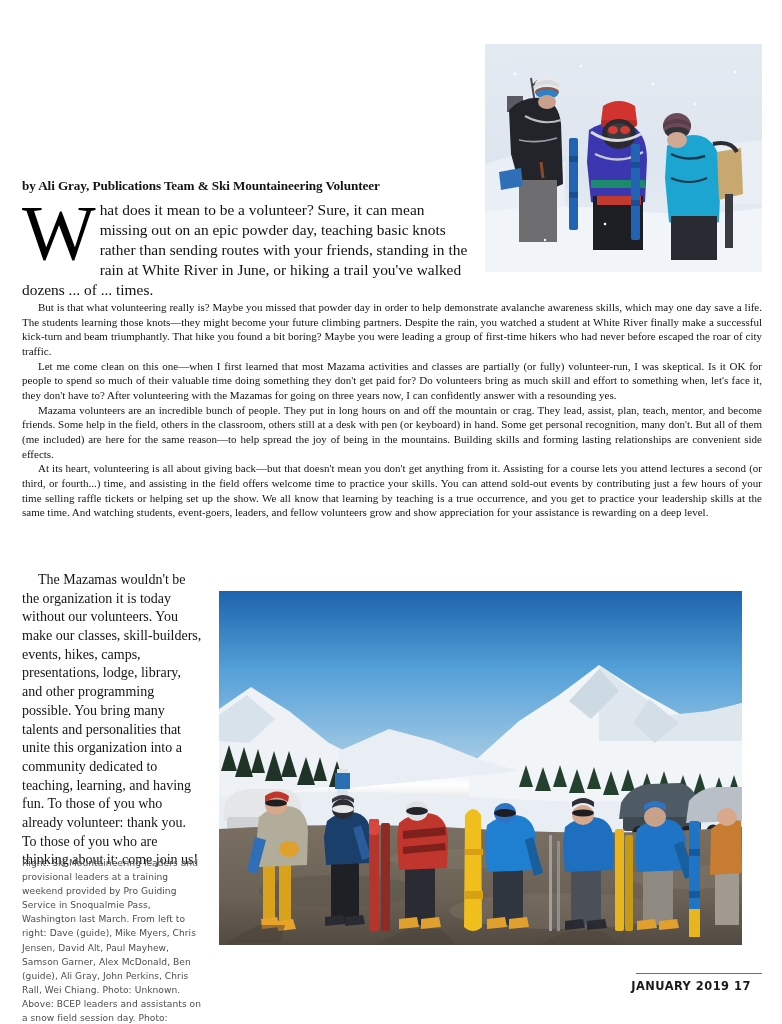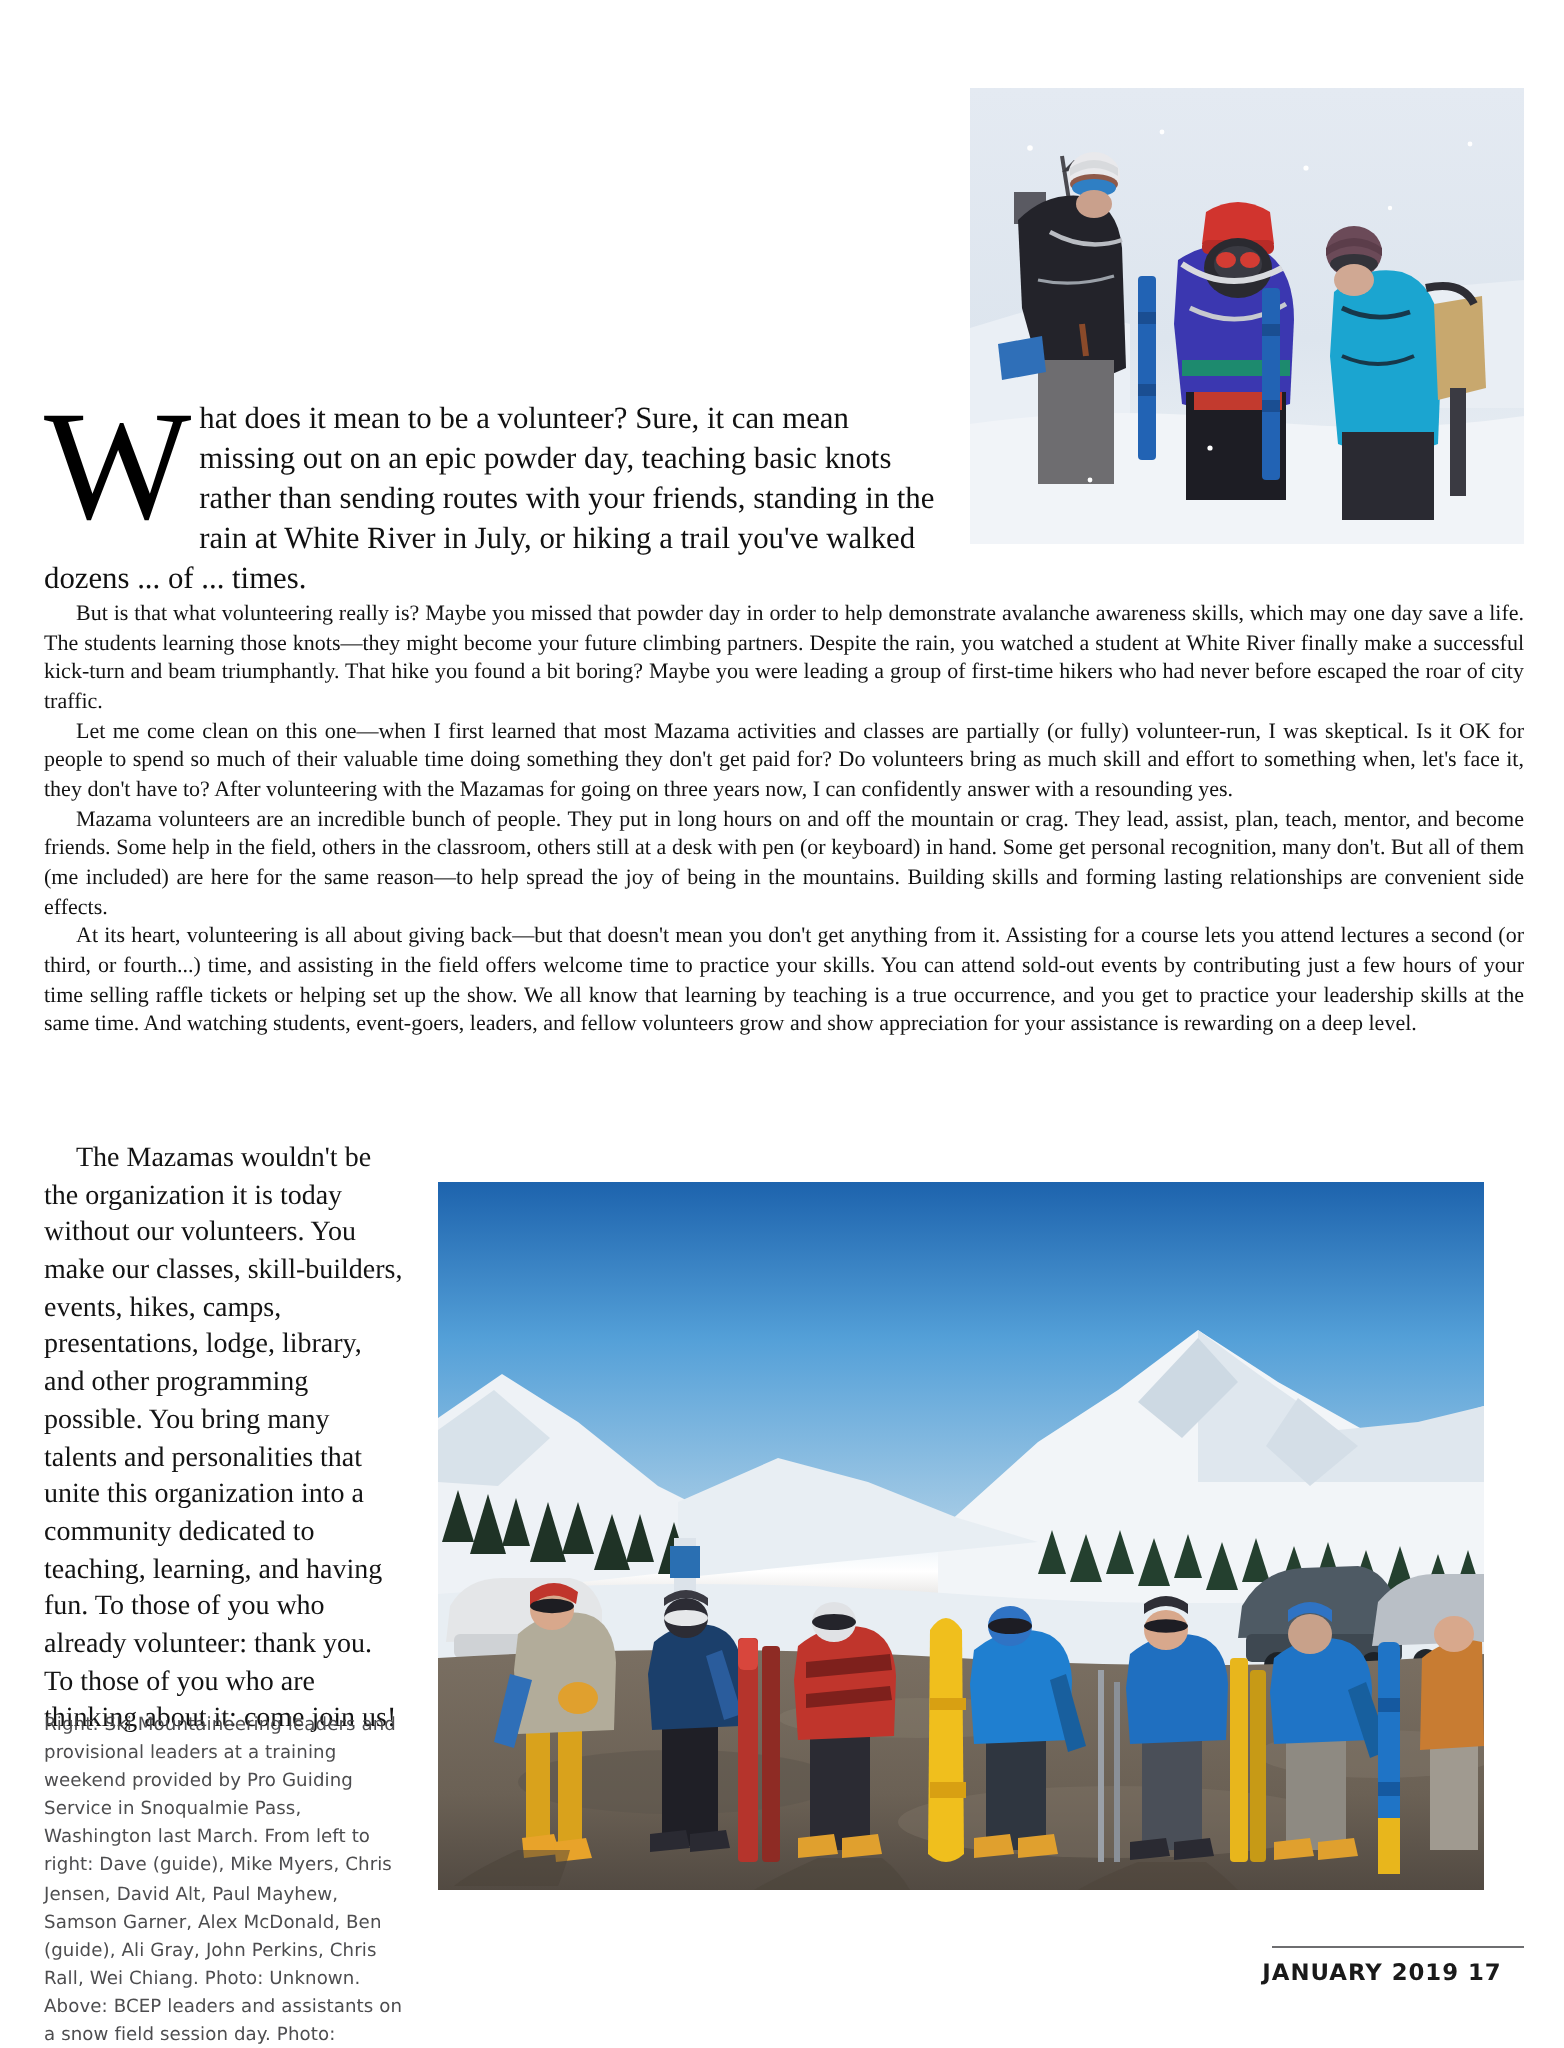--- a/index.html
+++ b/index.html
@@ -165,23 +165,24 @@
     letter-spacing: 0.5px;
     color: #1a1a1a;
   }
 </style>
 </head>
 <body>
 
 <div class="page">
 
 
+  <div class="byline">by Ali Gray, Publications Team &amp; Ski Mountaineering Volunteer</div>
 
   <div class="intro">
-    <span class="dropcap">W</span><span>hat does it mean to be a volunteer? Sure, it can mean missing out on an epic powder day, teaching basic knots rather than sending routes with your friends, standing in the rain at White River in July, or hiking a trail you've walked dozens ... of ... times.</span>
+    <span class="dropcap">W</span><span>hat does it mean to be a volunteer? Sure, it can mean missing out on an epic powder day, teaching basic knots rather than sending routes with your friends, standing in the rain at White River in June, or hiking a trail you've walked dozens ... of ... times.</span>
   </div>
 
   <div class="body-wide">
     <p>But is that what volunteering really is? Maybe you missed that powder day in order to help demonstrate avalanche awareness skills, which may one day save a life. The students learning those knots—they might become your future climbing partners. Despite the rain, you watched a student at White River finally make a successful kick-turn and beam triumphantly. That hike you found a bit boring? Maybe you were leading a group of first-time hikers who had never before escaped the roar of city traffic.</p>
     <p>Let me come clean on this one—when I first learned that most Mazama activities and classes are partially (or fully) volunteer-run, I was skeptical. Is it OK for people to spend so much of their valuable time doing something they don't get paid for? Do volunteers bring as much skill and effort to something when, let's face it, they don't have to? After volunteering with the Mazamas for going on three years now, I can confidently answer with a resounding yes.</p>
     <p>Mazama volunteers are an incredible bunch of people. They put in long hours on and off the mountain or crag. They lead, assist, plan, teach, mentor, and become friends. Some help in the field, others in the classroom, others still at a desk with pen (or keyboard) in hand. Some get personal recognition, many don't. But all of them (me included) are here for the same reason—to help spread the joy of being in the mountains. Building skills and forming lasting relationships are convenient side effects.</p>
     <p>At its heart, volunteering is all about giving back—but that doesn't mean you don't get anything from it. Assisting for a course lets you attend lectures a second (or third, or fourth...) time, and assisting in the field offers welcome time to practice your skills. You can attend sold-out events by contributing just a few hours of your time selling raffle tickets or helping set up the show. We all know that learning by teaching is a true occurrence, and you get to practice your leadership skills at the same time. And watching students, event-goers, leaders, and fellow volunteers grow and show appreciation for your assistance is rewarding on a deep level.</p>
   </div>
 
   <div class="body-narrow">

